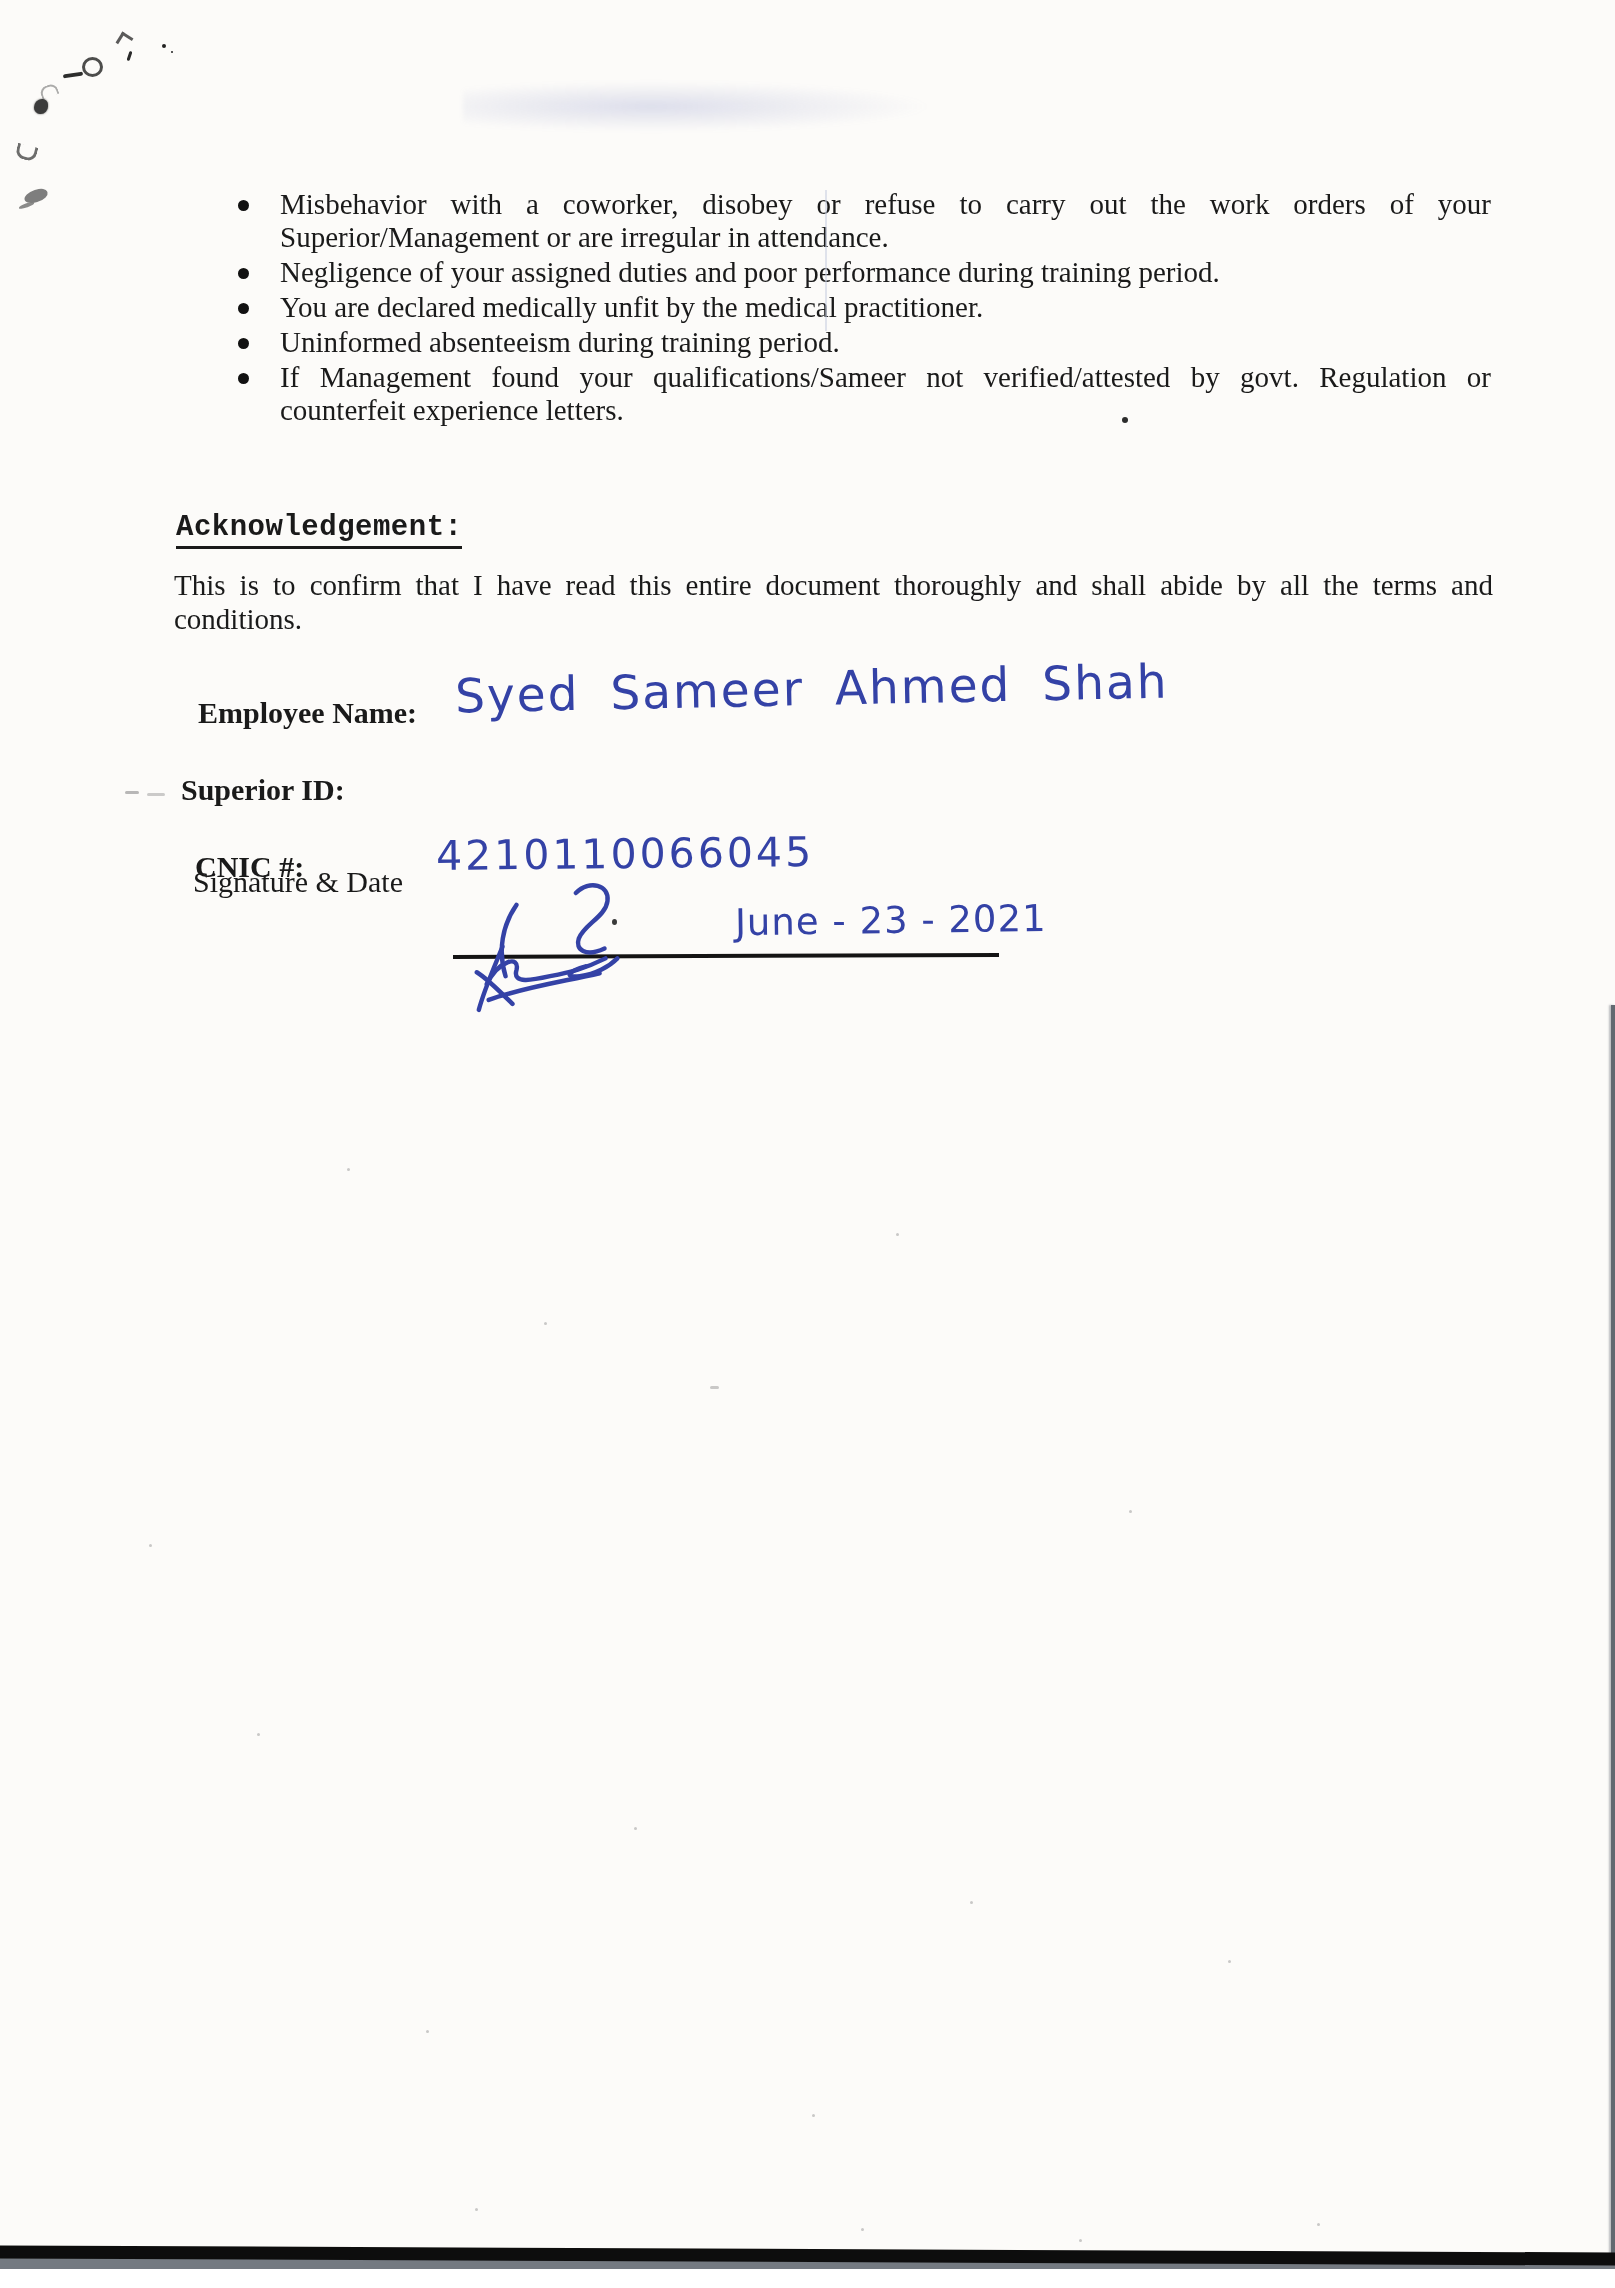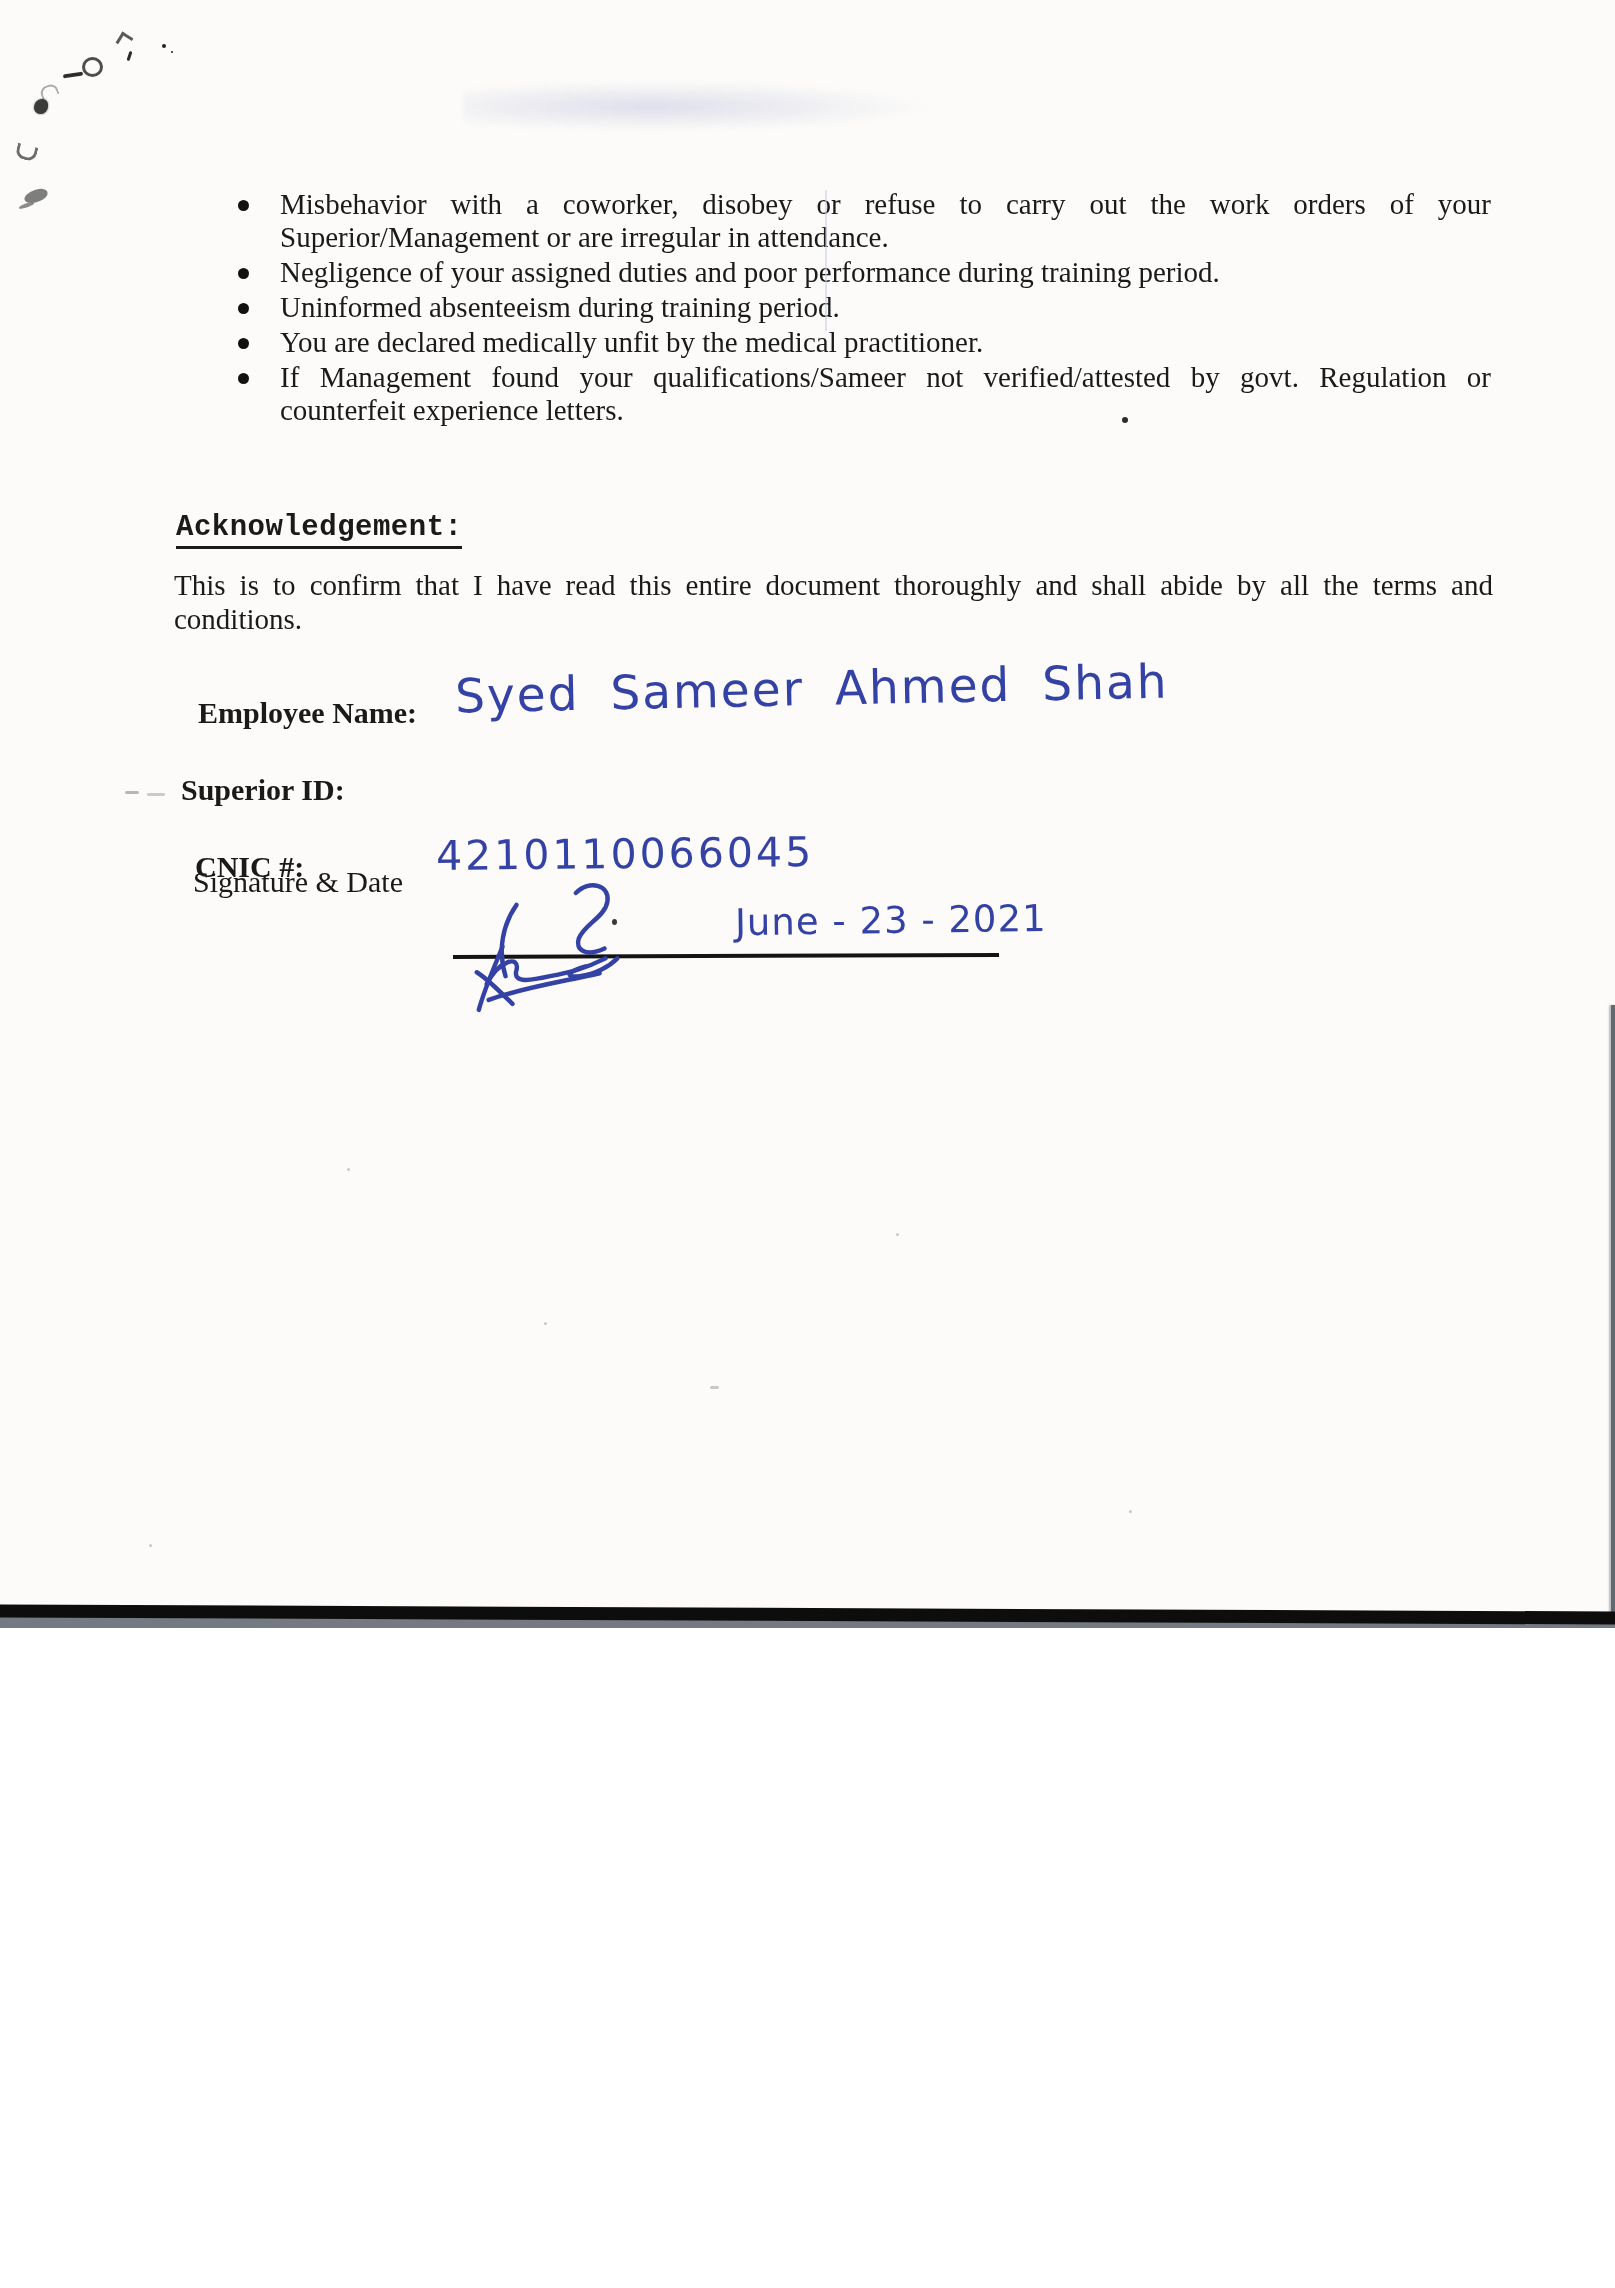--- a/index.html
+++ b/index.html
@@ -1,18 +1,18 @@
 <!DOCTYPE html>
 <html><head>
 <meta charset="utf-8">
 <style>
   html,body{margin:0;padding:0;background:#ffffff;}
   .page{
     position:relative;
-    width:1616px;height:1628px;
+    width:1616px;height:2269px;
     background:#fcfbf9;
     overflow:hidden;
     font-family:"Liberation Serif", serif;
     color:#1a1a1a;
   }
   
   .bullets{position:absolute;top:188px;left:234px;width:1257px;margin:0;padding:0;list-style:none;}
   .bullets li{
     position:relative;padding-left:46px;margin-bottom:2px;
     font-size:29px;line-height:33px;text-align:justify;
@@ -87,22 +87,22 @@
   .edge-bottom-black{left:-12px;bottom:7px;width:1643px;height:13px;background:#0d0d0d;transform:rotate(0.25deg);}
 </style>
 </head>
 <body>
 
 <div class="page">
 
   <ul class="bullets">
     <li>Misbehavior with a coworker, disobey or refuse to carry out the work orders of your Superior/Management or are irregular in attendance.</li>
     <li>Negligence of your assigned duties and poor performance during training period.</li>
+    <li>You are declared medically unfit by the medical practitioner.</li>
     <li>Uninformed absenteeism during training period.</li>
-    <li>You are declared medically unfit by the medical practitioner.</li>
     <li>If Management found your qualifications/Sameer not verified/attested by govt. Regulation or counterfeit experience letters.</li>
   </ul>
 
   <div class="ack-heading">Acknowledgement:</div>
   <div class="ack-body">This is to confirm that I have read this entire document thoroughly and shall abide by all the terms and conditions.</div>
 
   <div class="label lbl-name">Employee Name:</div>
   <div class="ink hw-name">Syed Sameer Ahmed Shah</div>
 
   <div class="label lbl-id">Superior ID:</div>

